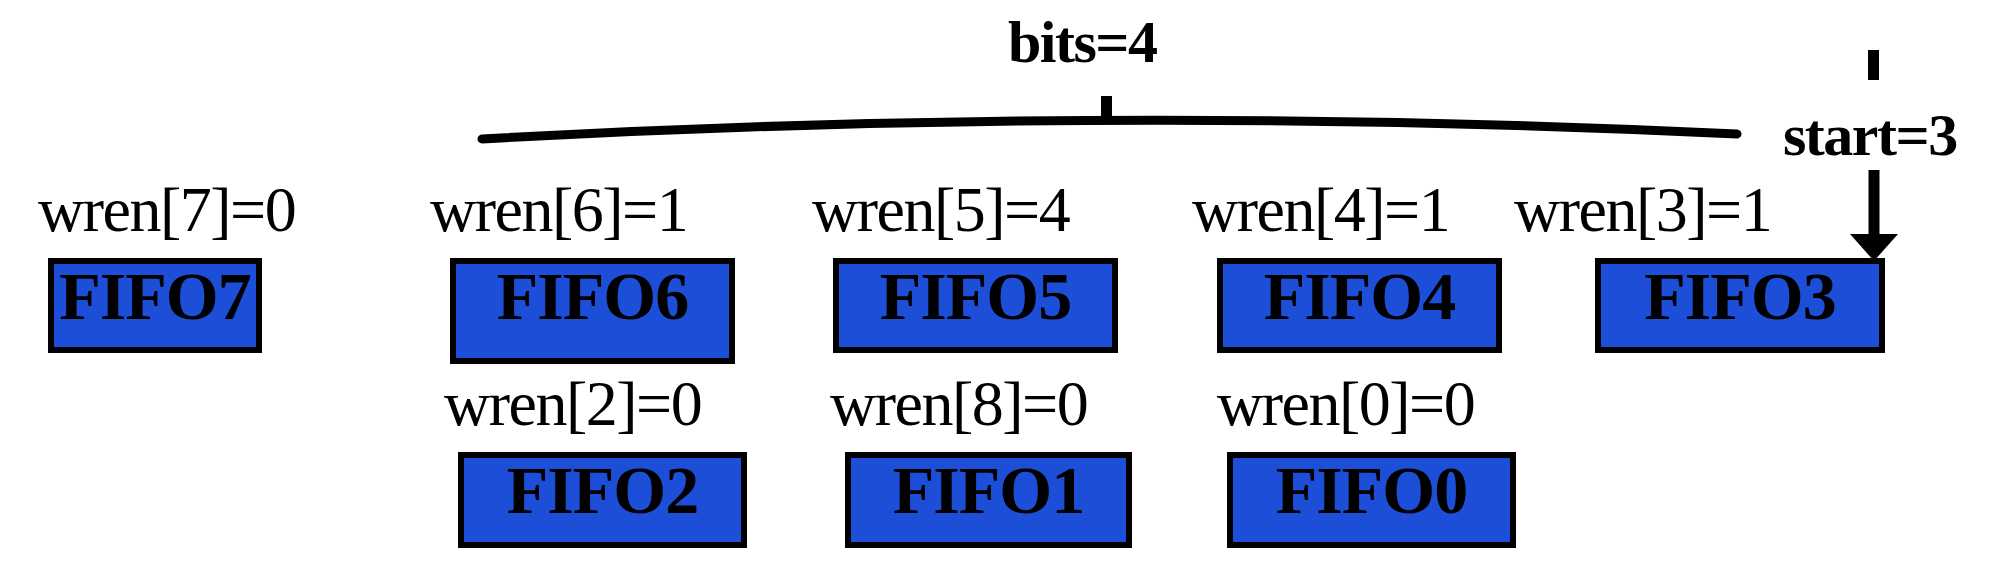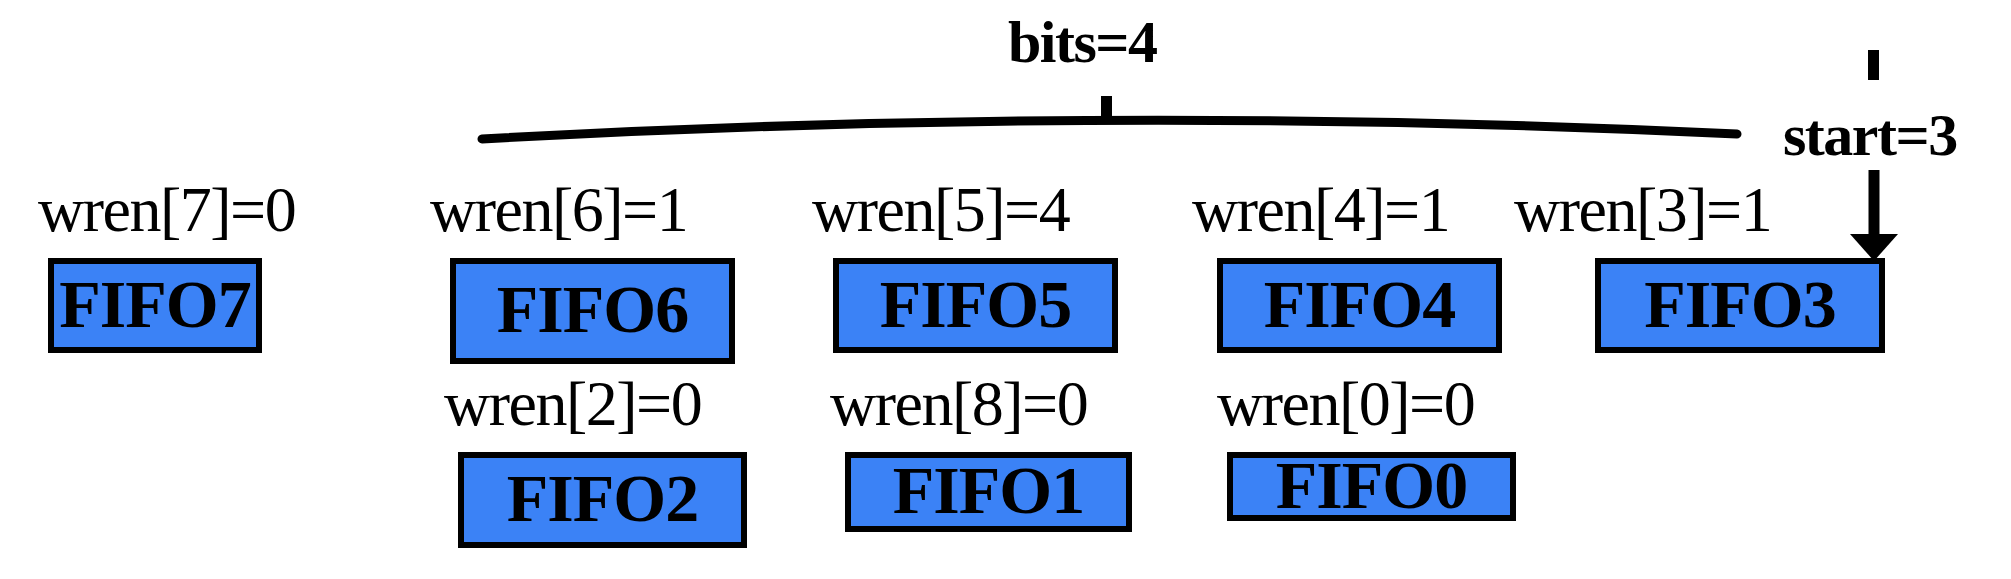--- a/index.html
+++ b/index.html
@@ -14,23 +14,23 @@
     height: 579px;
     background: #ffffff;
     overflow: hidden;
     font-family: "Liberation Serif", "DejaVu Serif", serif;
   }
   
   .fifo-box {
     position: absolute;
     box-sizing: border-box;
     border: 6px solid #000000;
-    background: #3b82f6;
+    background: #1d4ed8;
     display: flex;
-    align-items: center;
+    align-items: flex-start;
     justify-content: center;
   }
   .fifo-box .fifo-label {
     font-family: "Liberation Serif", "DejaVu Serif", serif;
     font-weight: bold;
     font-size: 68px;
     line-height: 1;
     color: #000000;
     letter-spacing: -1px;
     white-space: nowrap;
@@ -114,20 +114,20 @@
     <span class="fifo-label">FIFO3</span>
   </div>
 
   <div class="wren-label" style="left:432px;  top:372px;">wren[2]=0</div>
   <div class="wren-label" style="left:818px;  top:372px;">wren[8]=0</div>
   <div class="wren-label" style="left:1205px; top:372px;">wren[0]=0</div>
 
   <div class="fifo-box" style="left:458px;  top:452px; width:289px; height:96px;">
     <span class="fifo-label">FIFO2</span>
   </div>
-  <div class="fifo-box" style="left:845px;  top:452px; width:287px; height:80px;">
+  <div class="fifo-box" style="left:845px;  top:452px; width:287px; height:96px;">
     <span class="fifo-label">FIFO1</span>
   </div>
-  <div class="fifo-box" style="left:1227px; top:452px; width:289px; height:69px;">
+  <div class="fifo-box" style="left:1227px; top:452px; width:289px; height:96px;">
     <span class="fifo-label">FIFO0</span>
   </div>
 
 </div>
 
 </body></html>

